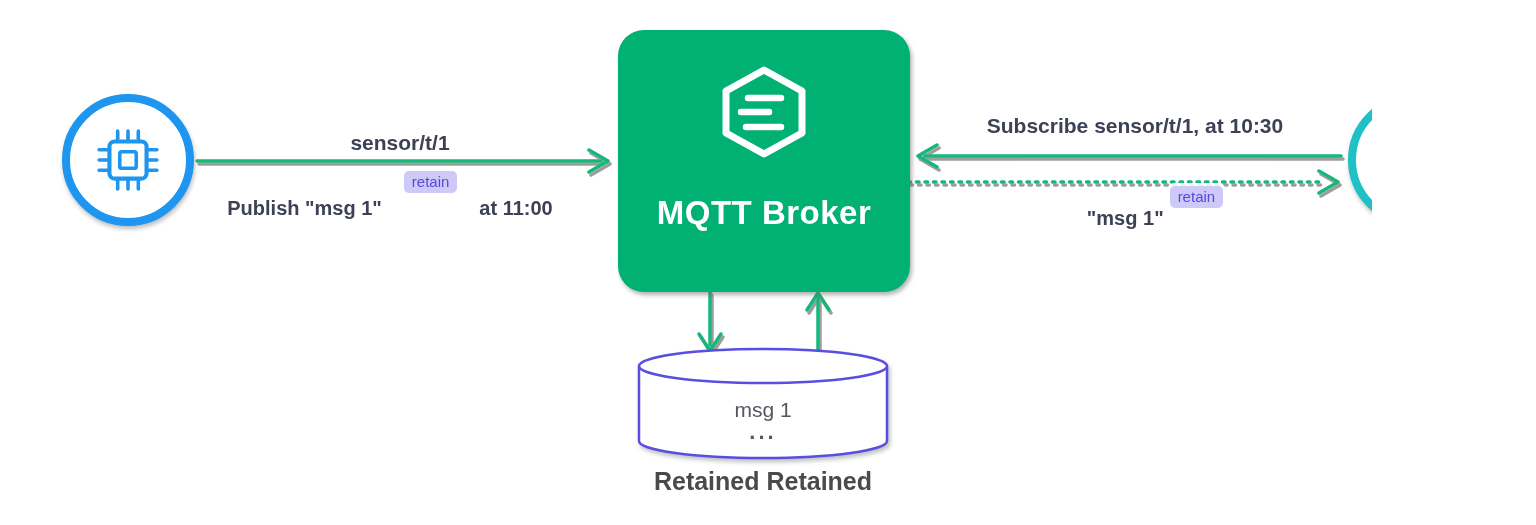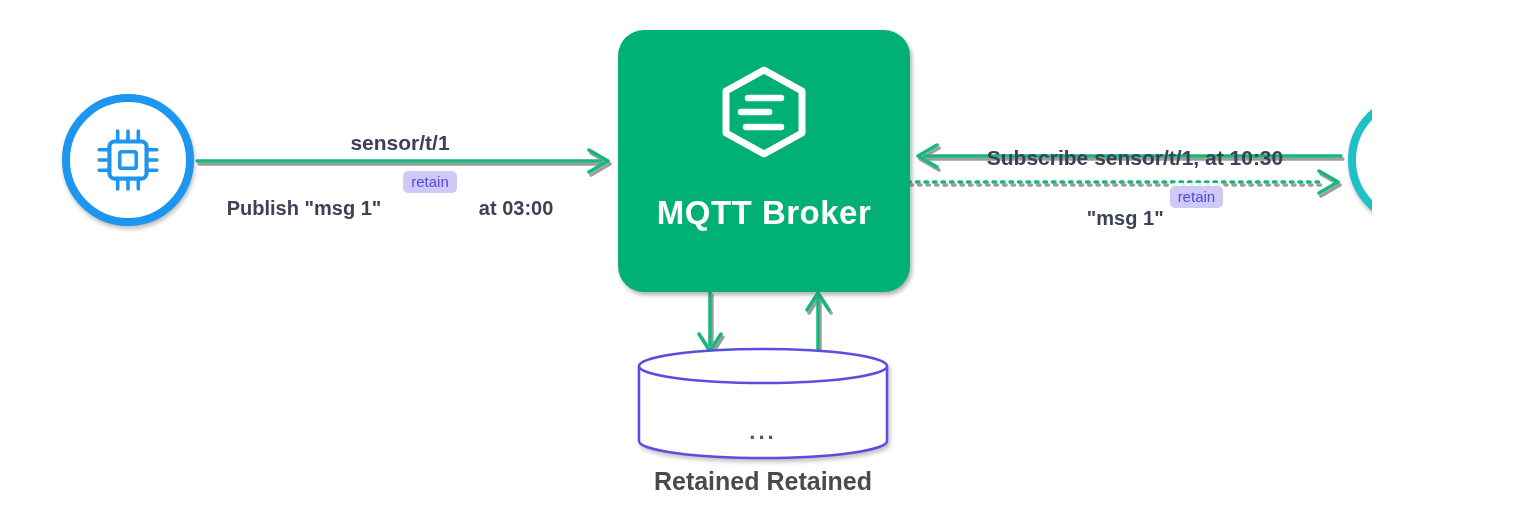--- a/index.html
+++ b/index.html
@@ -62,21 +62,21 @@
   
   .flow-label {
     position: absolute;
     color: #3C4156;
     font-size: 21px;
     font-weight: 600;
     text-align: center;
     white-space: nowrap;
   }
   .topic-label     { left: 300px; top: 131px; width: 200px; }
-  .subscribe-label { left: 960px; top: 114px; width: 350px; margin-top: 32px; }
+  .subscribe-label { left: 960px; top: 114px; width: 350px; }
 
   .flow-group {
     position: absolute;
     display: flex;
     justify-content: center;
     align-items: flex-end;
     color: #3C4156;
     font-size: 20px;
     font-weight: 600;
     white-space: nowrap;
@@ -166,21 +166,21 @@
         <path d="M807 310 L818 293 L829 310"></path>
       </g>
     </g>
   </svg>
 
   <div class="flow-label topic-label">sensor/t/1</div>
 
   <div class="flow-group publish-group">
     <span>Publish "msg 1"</span>
     <span class="retain-badge">retain</span>
-    <span>at 03:00</span>
+    <span>at 11:00</span>
   </div>
 
   <div class="broker">
     <svg class="broker-logo" width="92" height="92" viewBox="0 0 92 92" fill="none" stroke="#ffffff" stroke-linecap="round" stroke-linejoin="round">
       <path d="M46 4 L84 25 L84 67 L46 88 L8 67 L8 25 Z" stroke-width="7"></path>
       <path stroke-width="6.5" d="M30 32 H63 M23 46 H51 M28 61 H63"></path>
     </svg>
     <div class="broker-label">MQTT Broker</div>
   </div>
 
@@ -197,17 +197,18 @@
       <path d="M27 15 H37" stroke-width="3.5"></path>
       <circle cx="32" cy="47" r="3" stroke-width="3"></circle>
     </svg>
   </div>
 
   <div class="store">
     <svg width="266" height="125" viewBox="0 0 266 125">
       <path d="M9 25 L9 100 A124 17 0 0 0 257 100 L257 25" fill="#ffffff" stroke="#5A4EE2" stroke-width="2.5"></path>
       <ellipse cx="133" cy="25" rx="124" ry="17" fill="#ffffff" stroke="#5A4EE2" stroke-width="2.5"></ellipse>
     </svg>
+    <div class="store-entry msg">msg 1</div>
     <div class="store-entry dots">...</div>
   </div>
   <div class="store-caption">Retained Retained</div>
 
 </div>
 
 </body></html>

